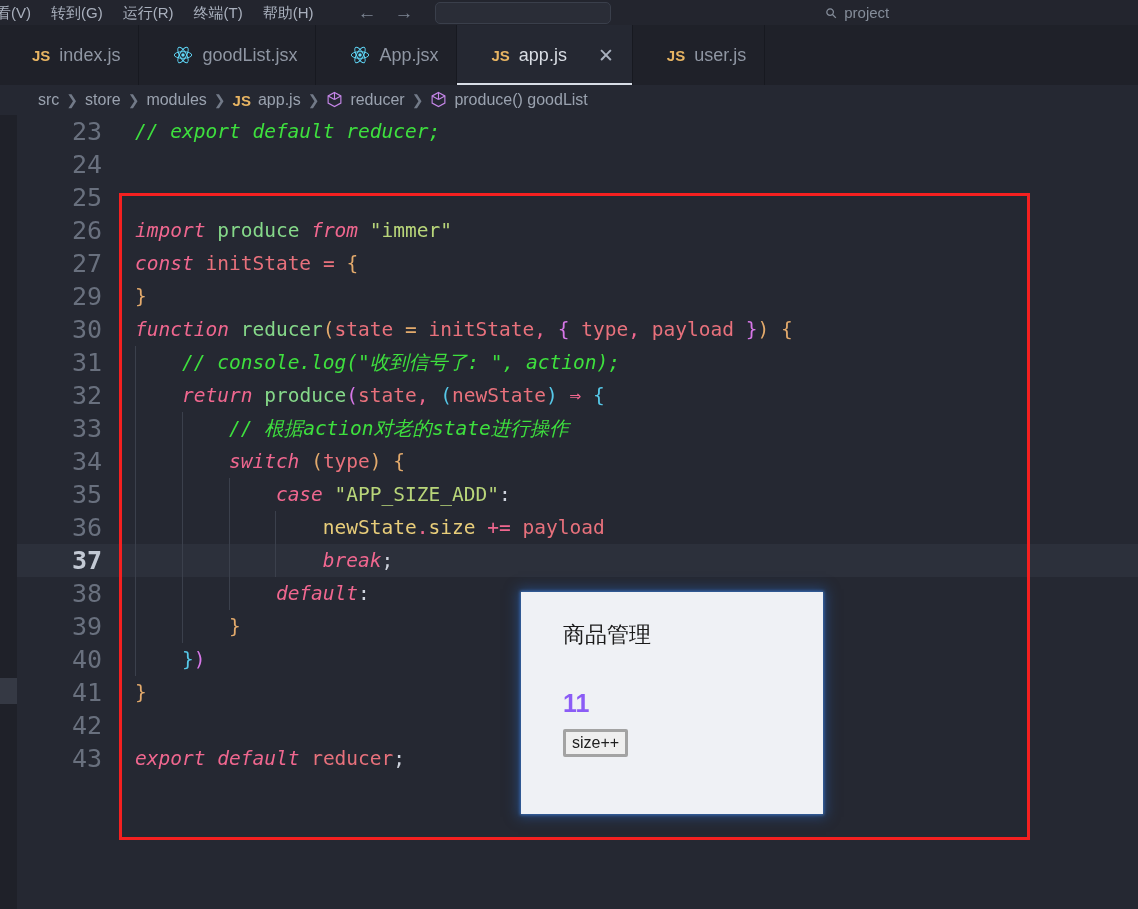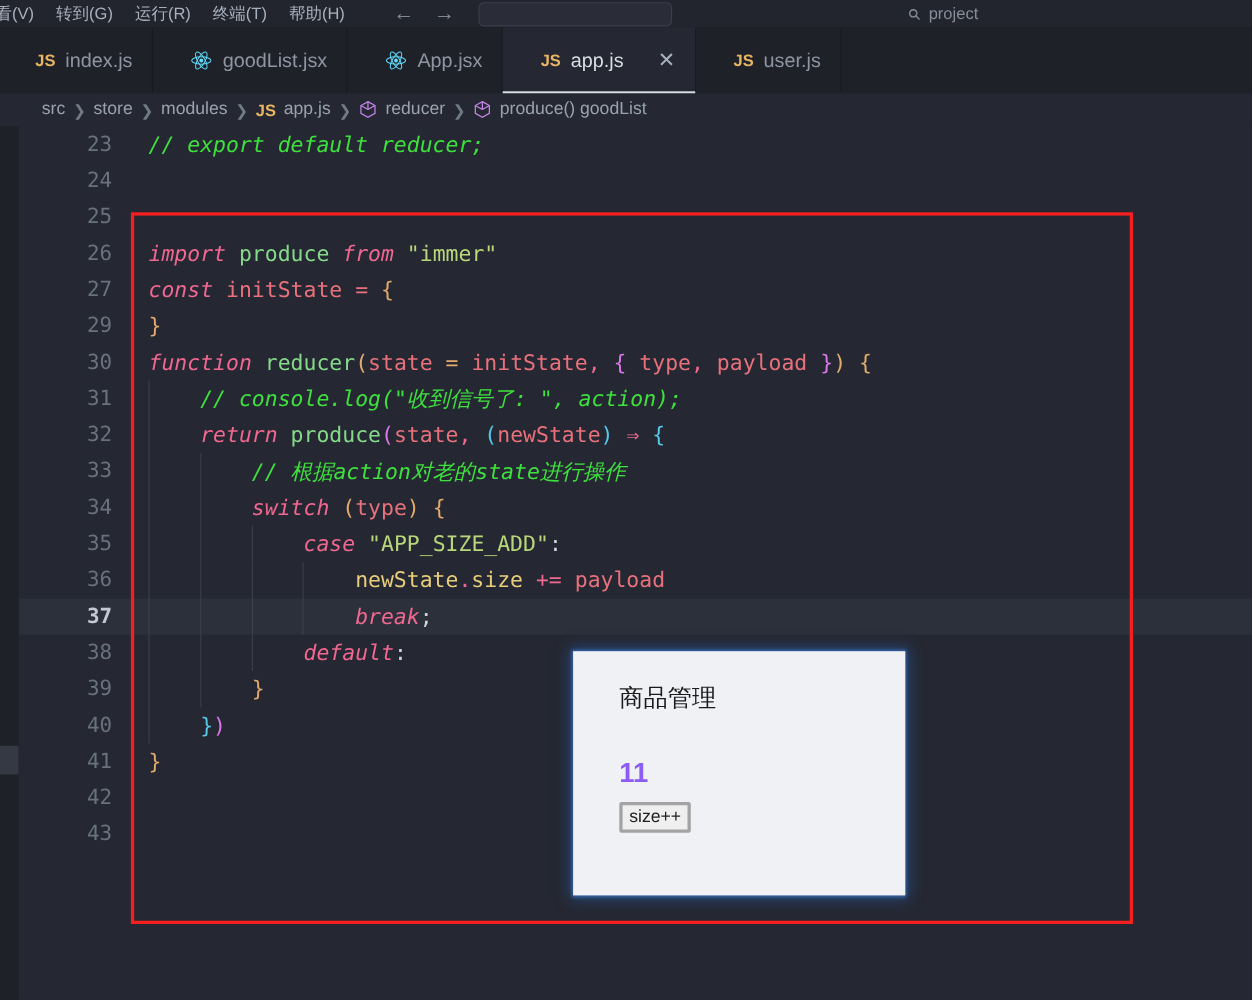--- a/index.html
+++ b/index.html
@@ -90,21 +90,21 @@
     background: #252832; overflow: hidden;
   }
   .code-line {
     position: relative; height: 33px; line-height: 33px;
     font-family: "DejaVu Sans Mono", monospace; font-size: 19.5px;
     white-space: pre;
   }
   .code-line.active { background: #2c303b; }
   .lineno {
     position: absolute; left: 0; width: 85px; text-align: right;
-    color: #69707e; font-family: "DejaVu Sans Mono", monospace; font-size: 19px;
+    color: #69707e; font-family: "DejaVu Sans Mono", monospace; font-size: 25px;
   }
   .code-line.active .lineno { color: #c3c9d4; font-weight: bold; padding-left: 34px; }
   .codetext { position: absolute; left: 118px; }
 
   
   .t-com   { color: #3ee03e; font-style: italic; }
   .t-kw    { color: #f0678f; font-style: italic; }
   .t-var   { color: #e8717c; }
   .t-fn    { color: #86d98a; }
   .t-str   { color: #b9d67a; }
@@ -256,21 +256,21 @@
       <div class="code-line"><span class="lineno">33</span><span class="codetext"><span class="t-plain">        </span><span class="t-com">// 根据action对老的state进行操作</span></span><span style="position: absolute; top: 0px; bottom: 0px; width: 1px; background: rgb(59, 64, 76); left: 118px;"></span><span style="position: absolute; top: 0px; bottom: 0px; width: 1px; background: rgb(59, 64, 76); left: 164.8px;"></span></div>
       <div class="code-line"><span class="lineno">34</span><span class="codetext"><span class="t-plain">        </span><span class="t-kw">switch</span><span class="t-plain"> </span><span class="t-punc">(</span><span class="t-var">type</span><span class="t-punc">)</span><span class="t-plain"> </span><span class="t-punc">{</span></span><span style="position: absolute; top: 0px; bottom: 0px; width: 1px; background: rgb(59, 64, 76); left: 118px;"></span><span style="position: absolute; top: 0px; bottom: 0px; width: 1px; background: rgb(59, 64, 76); left: 164.8px;"></span></div>
       <div class="code-line"><span class="lineno">35</span><span class="codetext"><span class="t-plain">            </span><span class="t-kw">case</span><span class="t-plain"> </span><span class="t-str">"APP_SIZE_ADD"</span><span class="t-plain">:</span></span><span style="position: absolute; top: 0px; bottom: 0px; width: 1px; background: rgb(59, 64, 76); left: 118px;"></span><span style="position: absolute; top: 0px; bottom: 0px; width: 1px; background: rgb(59, 64, 76); left: 164.8px;"></span><span style="position: absolute; top: 0px; bottom: 0px; width: 1px; background: rgb(59, 64, 76); left: 211.6px;"></span></div>
       <div class="code-line"><span class="lineno">36</span><span class="codetext"><span class="t-plain">                </span><span class="t-yel">newState</span><span class="t-op">.</span><span class="t-yel">size</span><span class="t-plain"> </span><span class="t-op">+=</span><span class="t-plain"> </span><span class="t-var">payload</span></span><span style="position: absolute; top: 0px; bottom: 0px; width: 1px; background: rgb(59, 64, 76); left: 118px;"></span><span style="position: absolute; top: 0px; bottom: 0px; width: 1px; background: rgb(59, 64, 76); left: 164.8px;"></span><span style="position: absolute; top: 0px; bottom: 0px; width: 1px; background: rgb(59, 64, 76); left: 211.6px;"></span><span style="position: absolute; top: 0px; bottom: 0px; width: 1px; background: rgb(59, 64, 76); left: 258.4px;"></span></div>
       <div class="code-line active"><span class="lineno">37</span><span class="codetext"><span class="t-plain">                </span><span class="t-kw">break</span><span class="t-plain">;</span></span><span style="position: absolute; top: 0px; bottom: 0px; width: 1px; background: rgb(59, 64, 76); left: 118px;"></span><span style="position: absolute; top: 0px; bottom: 0px; width: 1px; background: rgb(59, 64, 76); left: 164.8px;"></span><span style="position: absolute; top: 0px; bottom: 0px; width: 1px; background: rgb(59, 64, 76); left: 211.6px;"></span><span style="position: absolute; top: 0px; bottom: 0px; width: 1px; background: rgb(59, 64, 76); left: 258.4px;"></span></div>
       <div class="code-line"><span class="lineno">38</span><span class="codetext"><span class="t-plain">            </span><span class="t-kw">default</span><span class="t-plain">:</span></span><span style="position: absolute; top: 0px; bottom: 0px; width: 1px; background: rgb(59, 64, 76); left: 118px;"></span><span style="position: absolute; top: 0px; bottom: 0px; width: 1px; background: rgb(59, 64, 76); left: 164.8px;"></span><span style="position: absolute; top: 0px; bottom: 0px; width: 1px; background: rgb(59, 64, 76); left: 211.6px;"></span></div>
       <div class="code-line"><span class="lineno">39</span><span class="codetext"><span class="t-plain">        </span><span class="t-punc">}</span></span><span style="position: absolute; top: 0px; bottom: 0px; width: 1px; background: rgb(59, 64, 76); left: 118px;"></span><span style="position: absolute; top: 0px; bottom: 0px; width: 1px; background: rgb(59, 64, 76); left: 164.8px;"></span></div>
       <div class="code-line"><span class="lineno">40</span><span class="codetext"><span class="t-plain">    </span><span class="t-paren3">}</span><span class="t-paren2">)</span></span><span style="position: absolute; top: 0px; bottom: 0px; width: 1px; background: rgb(59, 64, 76); left: 118px;"></span></div>
       <div class="code-line"><span class="lineno">41</span><span class="codetext"><span class="t-punc">}</span></span></div>
       <div class="code-line"><span class="lineno">42</span><span class="codetext"></span></div>
-      <div class="code-line"><span class="lineno">43</span></div>
+      <div class="code-line"><span class="lineno">43</span><span class="codetext"><span class="t-kw">export</span><span class="t-plain"> </span><span class="t-kw">default</span><span class="t-plain"> </span><span class="t-var">reducer</span><span class="t-plain">;</span></span></div>
     </div>
 
   <div class="red-rect"></div>
 
   <div class="popup">
     <div class="popup-title">商品管理</div>
     <div class="popup-count">11</div>
     <button class="popup-btn">size++</button>
   </div>
 

